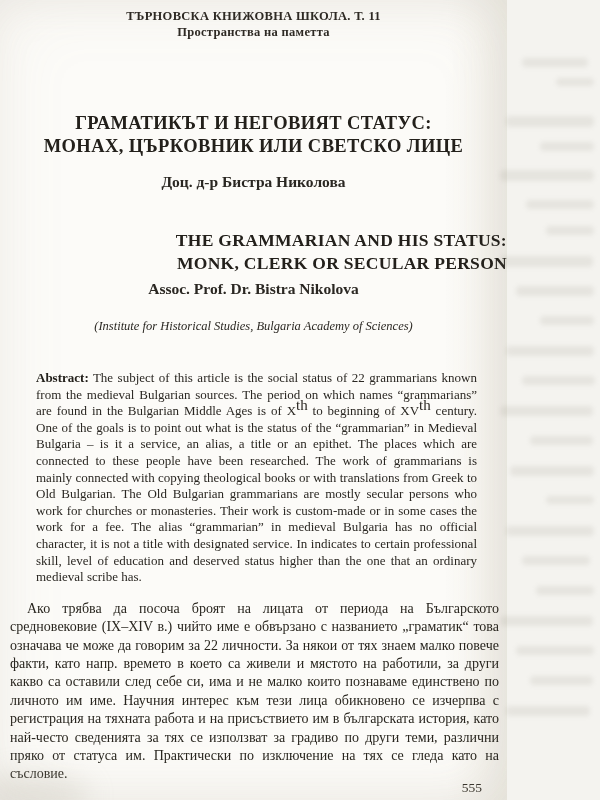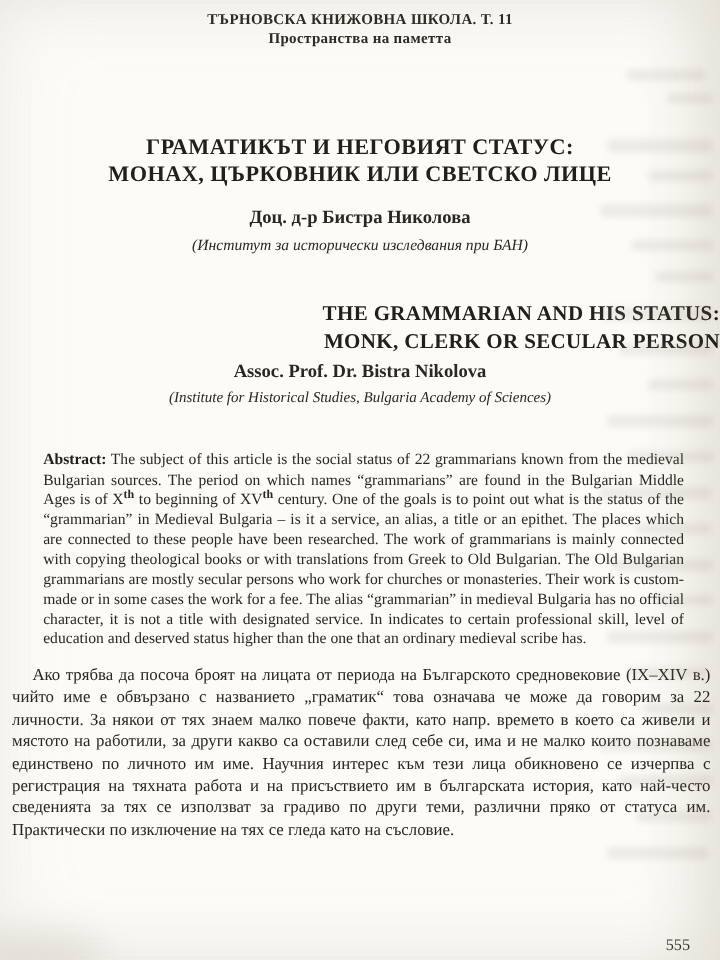--- a/index.html
+++ b/index.html
@@ -3,21 +3,21 @@
 <meta charset="utf-8">
 <style>
   html, body { margin: 0; padding: 0; }
   body {
     width: 600px; height: 800px; overflow: hidden;
     background: #f4f3ef;
     font-family: "Liberation Serif", "DejaVu Serif", serif;
   }
   .page {
     position: relative;
-    width: 600px; height: 800px;
+    width: 507px; height: 800px;
     background: linear-gradient(to right, #fcfbf8 0%, #fcfbf8 88%, #f5f3ed 100%);
     color: #2a2722;
     box-shadow: inset 0 0 70px rgba(165,158,142,0.10), inset -14px 0 45px rgba(150,143,126,0.12);
   }
   .multiline { white-space: pre-line; }
 
   .running-head {
     padding-top: 8px;
     text-align: center;
     font-weight: bold;
@@ -59,35 +59,35 @@
     color: #23201b;
   }
   .author-en {
     margin-top: 4px;
     text-align: center;
     font-weight: bold;
     font-size: 15.5px;
     line-height: 19px;
   }
   .affil-en {
-    margin-top: 4px;
+    margin-top: 20px;
     text-align: center;
     font-style: italic;
     font-size: 12.5px;
     line-height: 16px;
   }
   .abstract {
     margin: 36px 30px 0 36px;
     font-size: 13px;
     line-height: 16.6px;
     text-align: justify;
     color: #2a2722;
   }
   .abstract b, .keywords b { color: #23201b; }
-  sup.ord { font-size: 10px; line-height: 0; font-weight: bold; }
+  sup.ord { font-size: 15px; line-height: 0; }
   .keywords {
     margin: 5px 30px 0 36px;
     font-size: 13px;
     line-height: 16.6px;
     text-align: left;
   }
   .body-text {
     margin: 14px 8px 0 10px;
     font-size: 14px;
     line-height: 18.4px;
@@ -153,21 +153,20 @@
     </div>
 
   <div class="running-head multiline">ТЪРНОВСКА КНИЖОВНА ШКОЛА. Т. 11
 Пространства на паметта</div>
 
   <div class="title-bg multiline">ГРАМАТИКЪТ И НЕГОВИЯТ СТАТУС:
 МОНАХ, ЦЪРКОВНИК ИЛИ СВЕТСКО ЛИЦЕ</div>
 
   <div class="author-bg">Доц. д-р Бистра Николова</div>
 
-  <div class="affil-bg">(Институт за исторически изследвания при БАН)</div>
 
   <div class="title-en multiline">THE GRAMMARIAN AND HIS STATUS:
 MONK, CLERK OR SECULAR PERSON</div>
 
   <div class="author-en">Assoc. Prof. Dr. Bistra Nikolova</div>
 
   <div class="affil-en">(Institute for Historical Studies, Bulgaria Academy of Sciences)</div>
 
   <p class="abstract"><b>Abstract:</b><span> The subject of this article is the social status of 22 grammarians known from the medieval Bulgarian sources. The period on which names “grammarians” are found in the Bulgarian Middle Ages is of X</span><sup class="ord">th</sup><span> to beginning of XV</span><sup class="ord">th</sup><span> century. One of the goals is to point out what is the status of the “grammarian” in Medieval Bulgaria – is it a service, an alias, a title or an epithet. The places which are connected to these people have been researched. The work of grammarians is mainly connected with copying theological books or with translations from Greek to Old Bulgarian. The Old Bulgarian grammarians are mostly secular persons who work for churches or monasteries. Their work is custom-made or in some cases the work for a fee. The alias “grammarian” in medieval Bulgaria has no official character, it is not a title with designated service. In indicates to certain professional skill, level of education and deserved status higher than the one that an ordinary medieval scribe has.</span></p>
 

